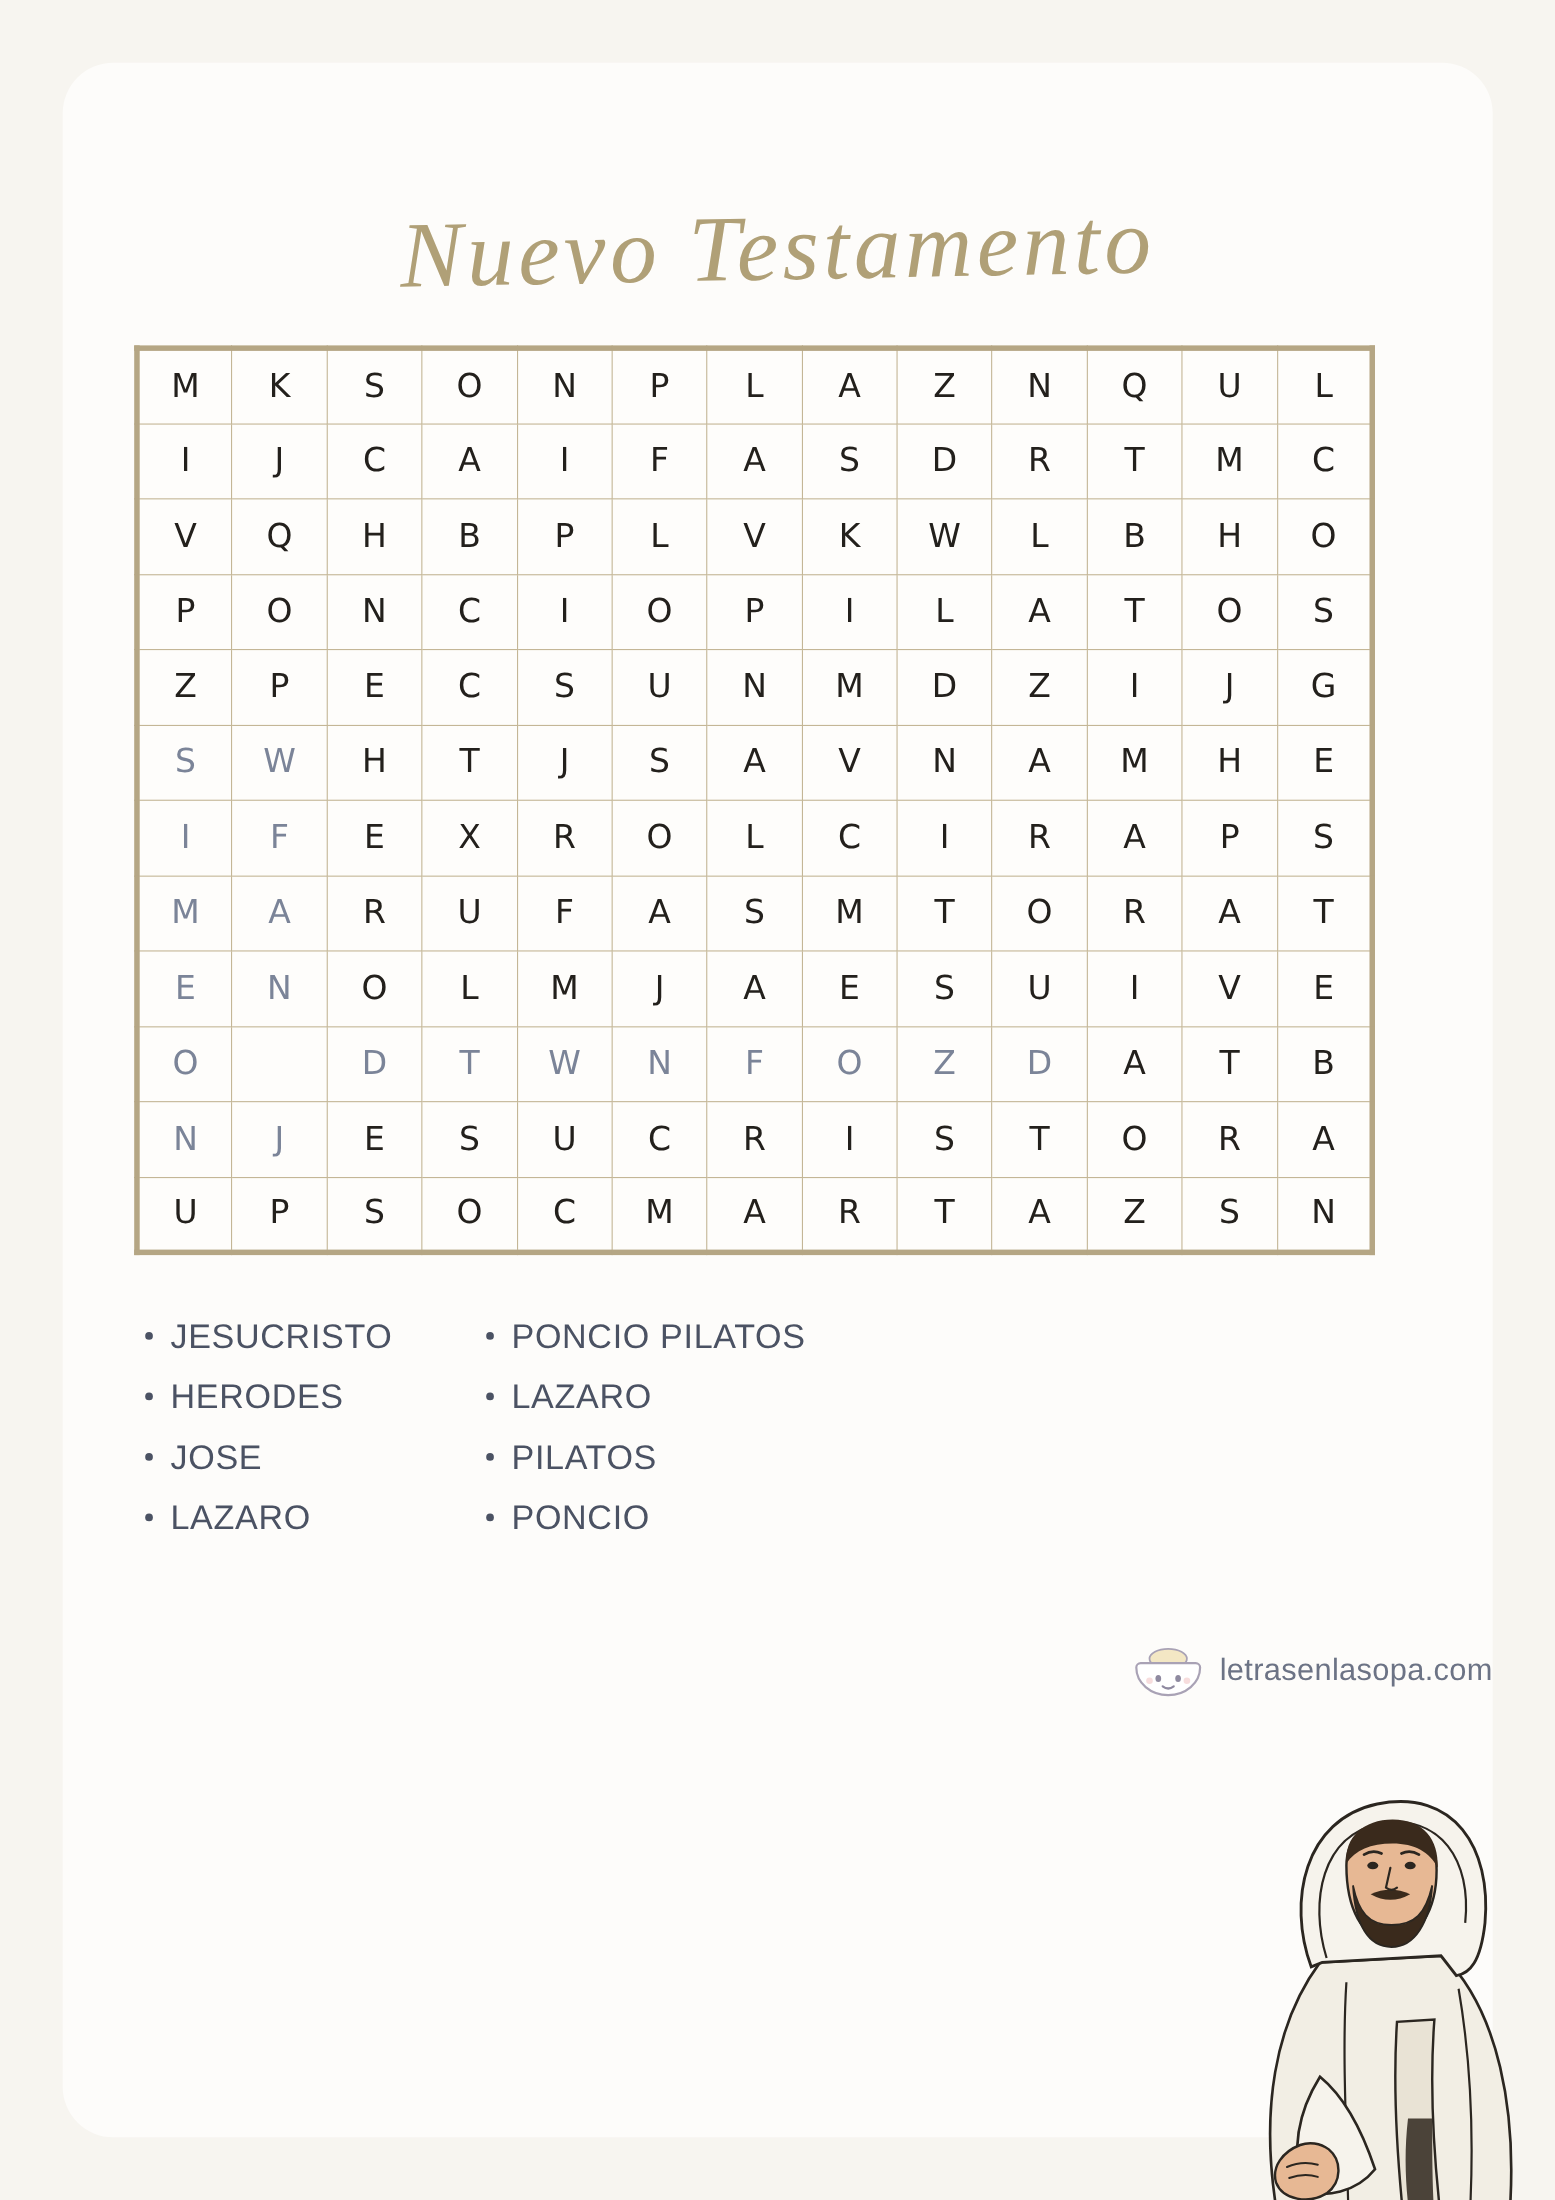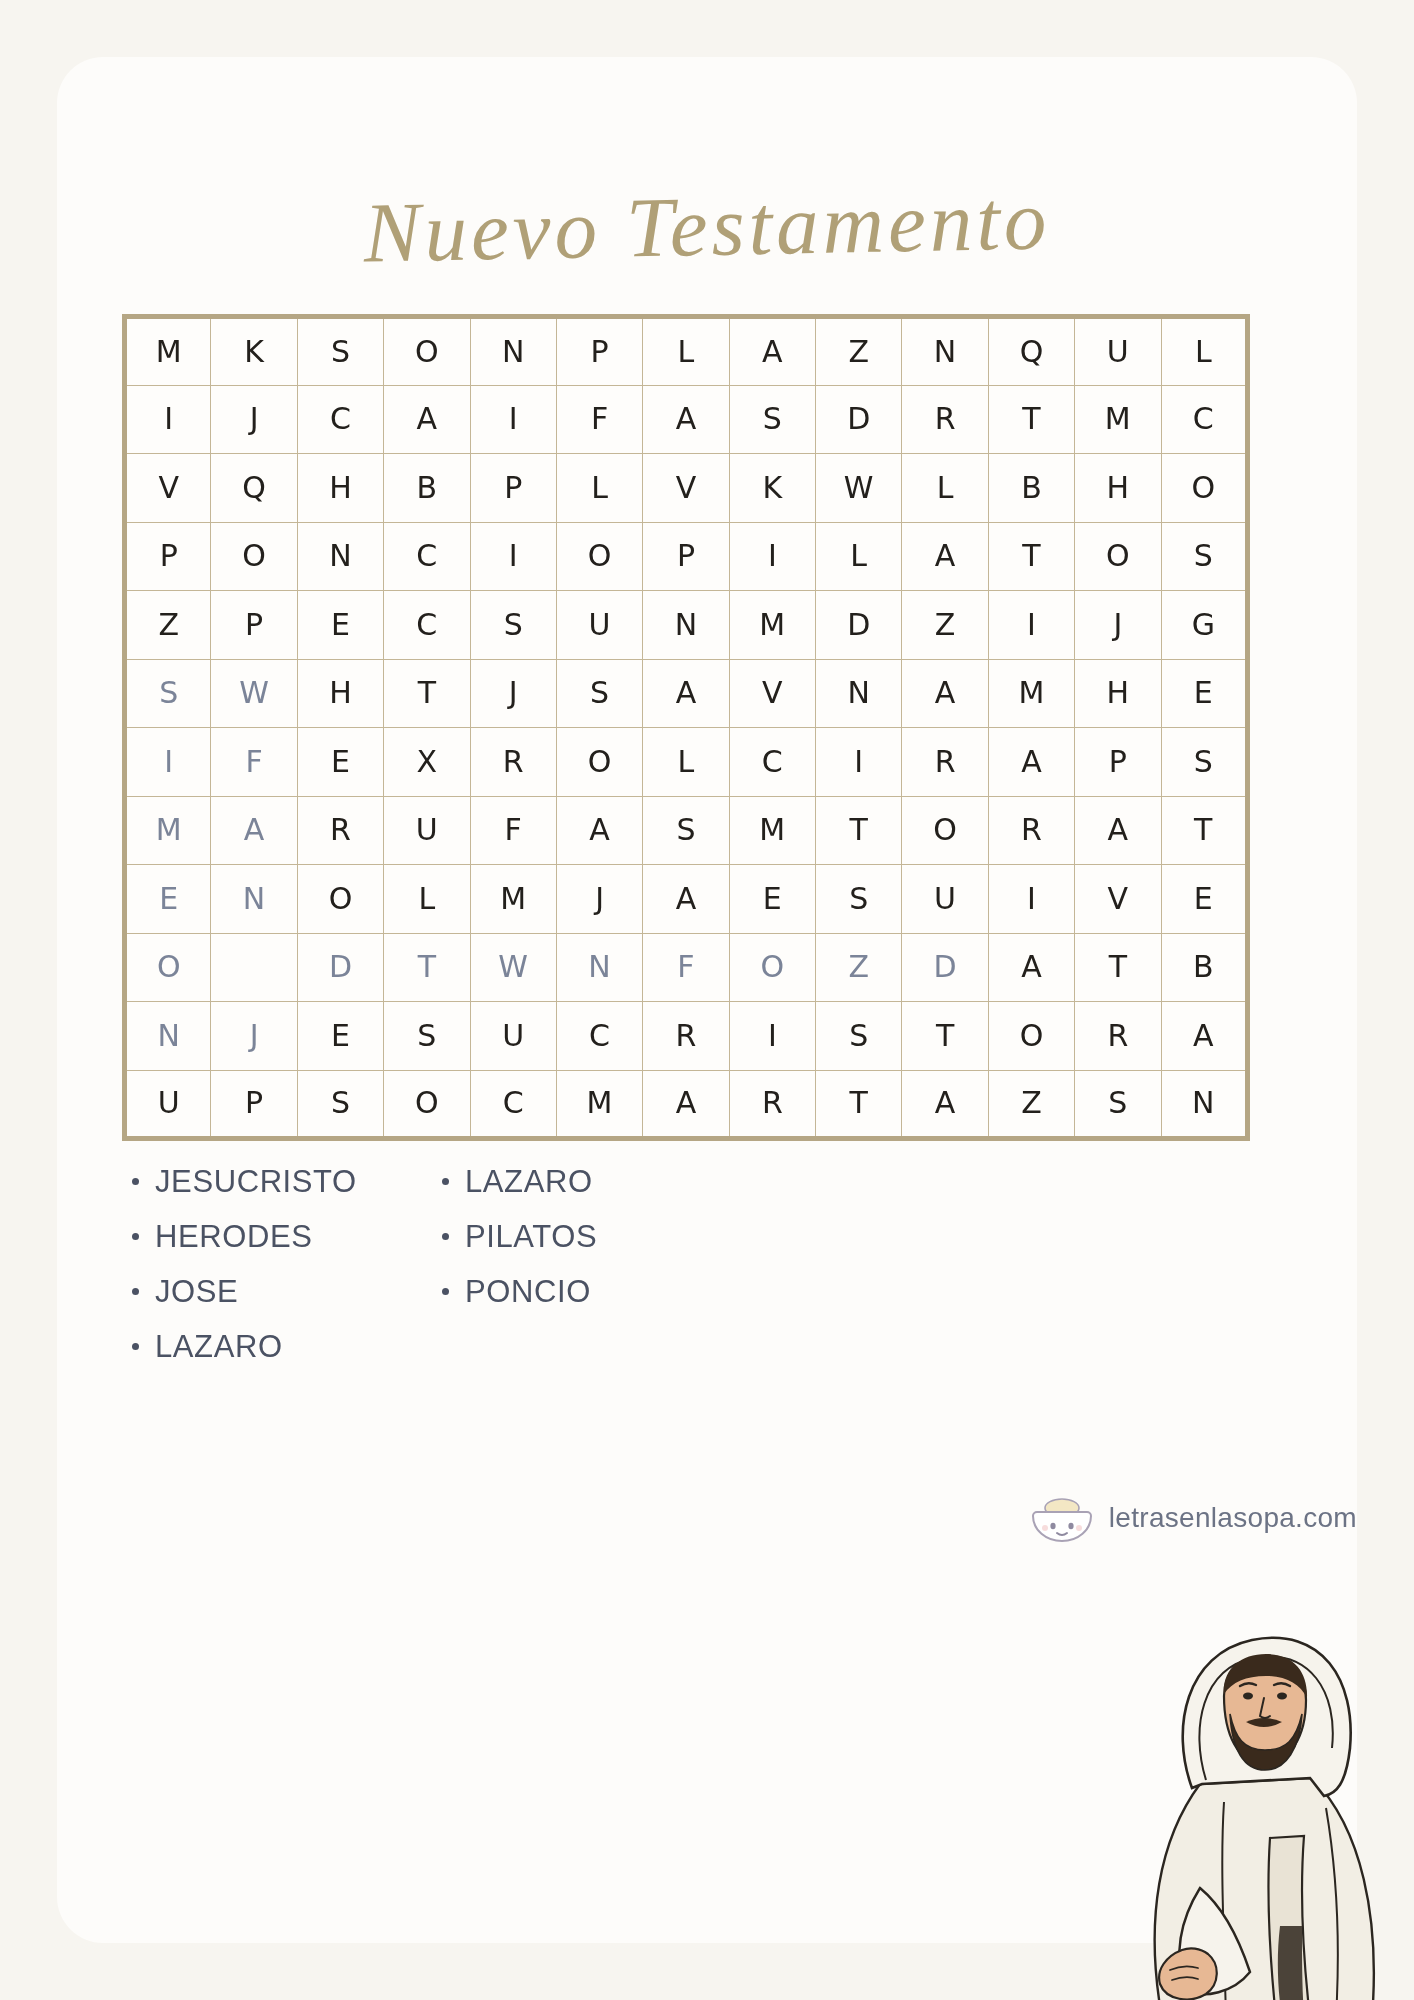--- a/index.html
+++ b/index.html
@@ -68,21 +68,21 @@
     letter-spacing: 0;
     line-height: 1;
     padding: 0;
   }
   table.grid td.hl { color: #7b8498; }
   table.grid td.blank { color: transparent; }
   
   .words {
     position: absolute;
     left: 75px;
-    top: 1097px;
+    top: 1130px;
     width: 800px;
     display: flex;
   }
   .wcol { width: 310px; }
   .wcol.c2 { width: 400px; }
   .witem {
     display: flex;
     align-items: center;
     height: 55px;
     font-size: 31px;
@@ -334,20 +334,24 @@
           <div class="witem">
             <span class="bullet"></span>
             <span>JOSE</span>
           </div>
           <div class="witem">
             <span class="bullet"></span>
             <span>LAZARO</span>
           </div>
         </div>
       <div class="wcol c2" id="wcol2">
+          <div class="witem">
+            <span class="bullet"></span>
+            <span>PONCIO PILATOS</span>
+          </div>
           <div class="witem">
             <span class="bullet"></span>
             <span>LAZARO</span>
           </div>
           <div class="witem">
             <span class="bullet"></span>
             <span>PILATOS</span>
           </div>
           <div class="witem">
             <span class="bullet"></span>

